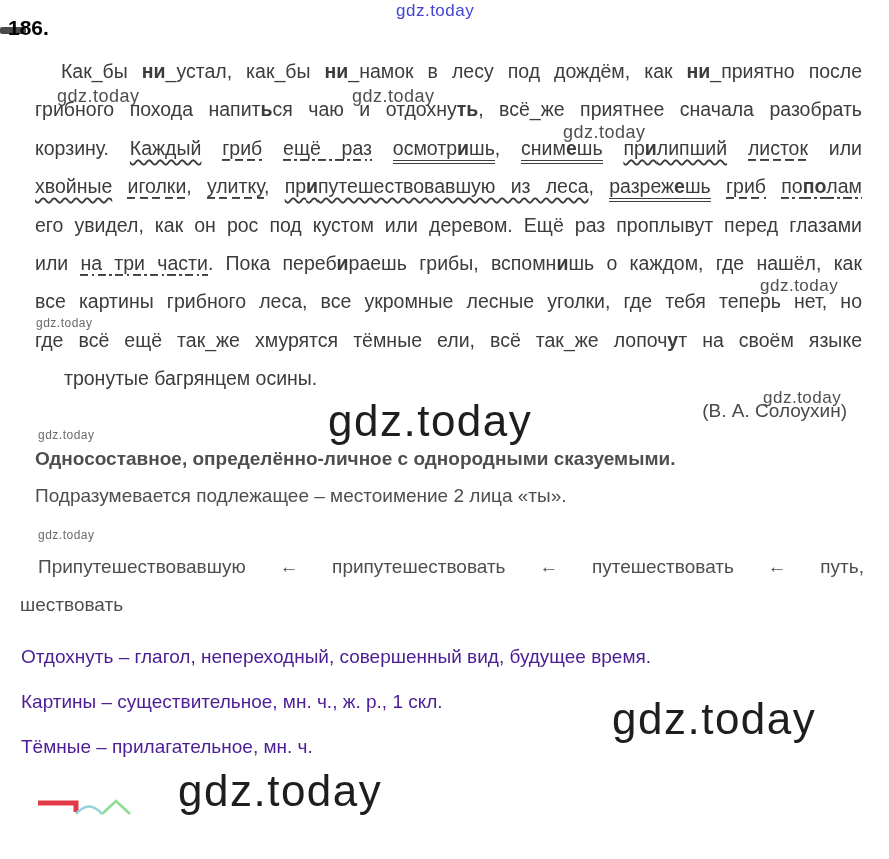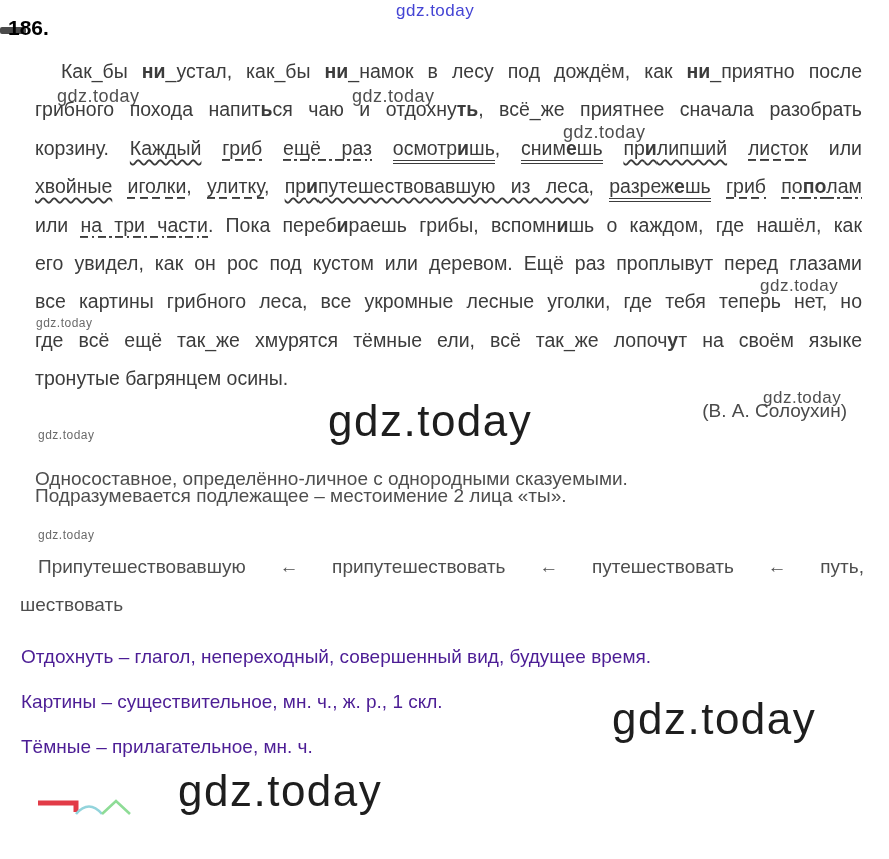--- a/index.html
+++ b/index.html
@@ -9,36 +9,36 @@
     position:relative; width:889px; height:825px; overflow:hidden; background:#ffffff;
     font-family:"Liberation Sans", sans-serif; color:var(--text);
   }
   .abs { position:absolute; }
   .exnum { left:8px; top:16px; font-size:21px; font-weight:bold; color:#000000; }
   .artifact { left:0; top:27px; width:26px; height:7px; background:#4a4a4a; border-radius:2px; }
 
   
   .para { left:35px; top:52px; width:827px; font-size:19.5px; line-height:38.4px; color:var(--text); }
   .pline { text-align:justify; text-align-last:justify; white-space:normal; }
-  .pline.last { text-align-last:left; }
+  .pline.last { text-align-last:left;margin-left:29px; }
   .pline.ind { text-indent:26px; }
   .b { font-weight:bold; }
   .u-d { border-bottom:4.5px double var(--text); padding-bottom:1px; }
   .u-w { text-decoration:underline; text-decoration-style:wavy; text-decoration-color:var(--text);
          text-decoration-thickness:1.6px; text-underline-offset:4px; text-decoration-skip-ink:none; }
   .u-da { background:repeating-linear-gradient(to right, var(--text) 0 8px, transparent 8px 12.5px)
           left bottom / 100% 1.9px no-repeat; padding-bottom:2px; }
   .u-dd { background:repeating-linear-gradient(to right, var(--text) 0 8px, transparent 8px 11.5px,
           var(--text) 11.5px 14px, transparent 14px 17.5px)
           left bottom / 100% 1.9px no-repeat; padding-bottom:2px; }
 
   .author { right:42px; top:400px; font-size:19px; color:#4a4a4a; }
 
   .an { left:35px; width:827px; font-size:19px; color:#4e4e4e; }
-  .an1 { top:468px; }
+  .an1 { top:448px;font-weight:bold; }
   .an2 { top:485px; }
 
   .chain1 { left:38px; top:556px; width:826px; font-size:19px; color:#4e4e4e;
             text-align:justify; text-align-last:justify; }
   .chain2 { left:20px; top:594px; font-size:19px; color:#4e4e4e; }
 
   .morph { left:21px; width:827px; font-size:19px; color:#4c1d95; }
   .m1 { top:646px; } .m2 { top:691px; } .m3 { top:736px; }
 
   
@@ -74,22 +74,22 @@
 
   <div class="abs artifact"></div>
 
   <div class="abs exnum">186.</div>
 
   <div class="abs para">
       <div class="pline ind"><span>Как</span><span>_</span><span>бы </span><span class="b">ни</span><span>_</span><span>устал, как</span><span>_</span><span>бы </span><span class="b">ни</span><span>_</span><span>намок в лесу под дождём, как </span><span class="b">ни</span><span>_</span><span>приятно после</span></div>
       <div class="pline"><span>грибного похода напит</span><span class="b">ь</span><span>ся чаю и отдохну</span><span class="b">ть</span><span>, всё</span><span>_</span><span>же приятнее сначала разобрать</span></div>
       <div class="pline"><span>корзину. </span><span class="u-w">Каждый</span><span> </span><span class="u-da">гриб</span><span> </span><span class="u-dd">ещё раз</span><span> </span><span class="u-d">осмотр</span><span class="b u-d">и</span><span class="u-d">шь</span><span>, </span><span class="u-d">сним</span><span class="b u-d">е</span><span class="u-d">шь</span><span> </span><span class="u-w">пр</span><span class="b u-w">и</span><span class="u-w">липший</span><span> </span><span class="u-da">листок</span><span> или</span></div>
       <div class="pline"><span class="u-w">хвойные</span><span> </span><span class="u-da">иголки</span><span>, </span><span class="u-da">улитку</span><span>, </span><span class="u-w">пр</span><span class="b u-w">и</span><span class="u-w">путешествовавшую из леса</span><span>, </span><span class="u-d">разреж</span><span class="b u-d">е</span><span class="u-d">шь</span><span> </span><span class="u-da">гриб</span><span> </span><span class="u-dd">по</span><span class="b u-dd">по</span><span class="u-dd">лам</span></div>
+      <div class="pline"><span>его увидел, как он рос под кустом или деревом. Ещё раз проплывут перед глазами</span></div>
       <div class="pline"><span>или </span><span class="u-dd">на три части</span><span>. Пока переб</span><span class="b">и</span><span>раешь грибы, вспомн</span><span class="b">и</span><span>шь о каждом, где нашёл, как</span></div>
-      <div class="pline"><span>его увидел, как он рос под кустом или деревом. Ещё раз проплывут перед глазами</span></div>
       <div class="pline"><span>все картины грибного леса, все укромные лесные уголки, где тебя теперь нет, но</span></div>
       <div class="pline"><span>где всё ещё так</span><span>_</span><span>же хмурятся тёмные ели, всё так</span><span>_</span><span>же лопоч</span><span class="b">у</span><span>т на своём языке</span></div>
       <div class="pline last"><span>тронутые багрянцем осины.</span></div>
     </div>
 
   <div class="abs author">(В. А. Солоухин)</div>
 
   <div class="abs an an1">Односоставное, определённо-личное с однородными сказуемыми.</div>
   <div class="abs an an2">Подразумевается подлежащее – местоимение 2 лица «ты».</div>
 

